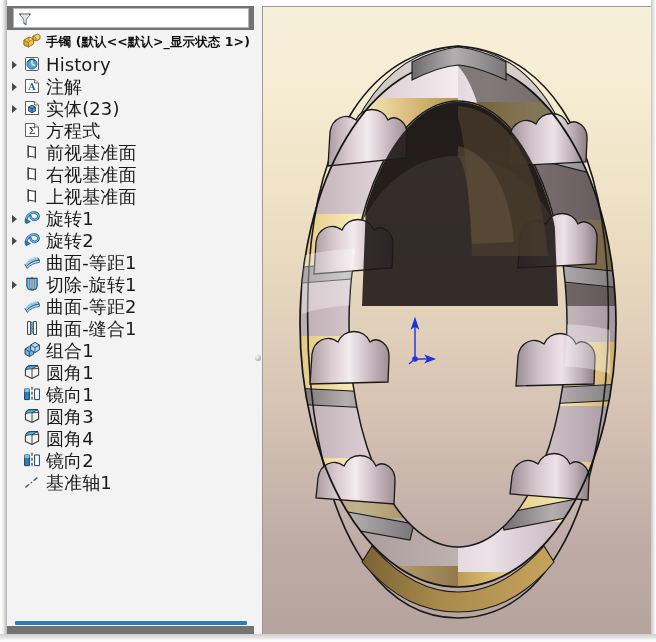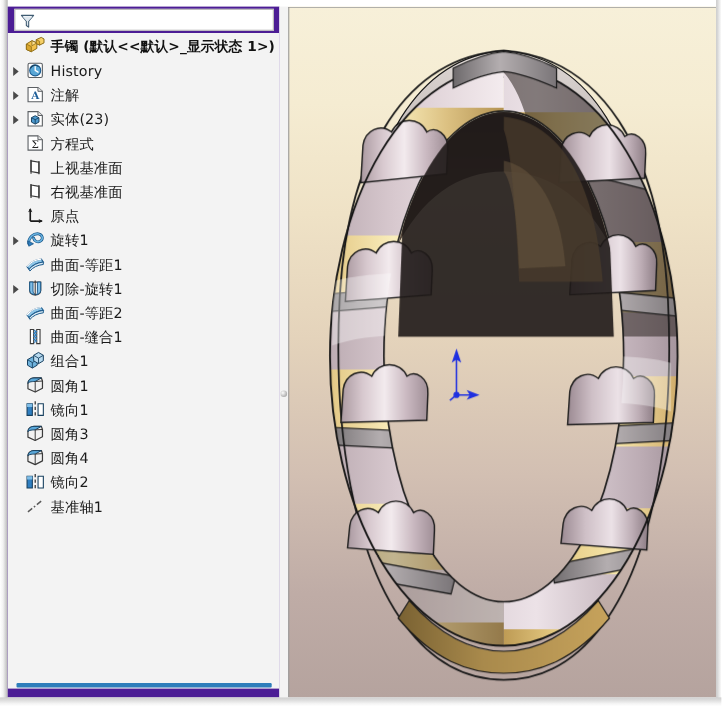--- a/index.html
+++ b/index.html
@@ -40,21 +40,21 @@
     background: linear-gradient(to left, #ffffff 0%, #e8e8e8 45%, #c8c8c8 100%);
   }
 
   
   #tree-panel {
     position: absolute;
     left: 7px;
     top: 6px;
     width: 247px;
     height: 628px;
-    background: #4c1d95;
+    background: #737373;
     box-sizing: border-box;
     overflow: hidden;
   }
 
   #filter-bar {
     position: absolute;
     left: 6px;
     top: 2px;
     width: 236px;
     height: 20px;
@@ -111,21 +111,21 @@
   .icon-slot {
     width: 21px;
     min-width: 21px;
     height: 20px;
     position: relative;
     margin-right: 3px;
   }
   .icon-slot svg { display: block; }
 
   .tree-label {
-    font-size: 13px;
+    font-size: 18px;
     color: #1a1a1a;
     font-family: "DejaVu Sans", "Liberation Sans", sans-serif;
     line-height: 1;
     letter-spacing: 0.1px;
   }
   .title-row .tree-label {
     font-size: 12.5px;
     font-weight: bold;
     color: #111;
   }
@@ -273,55 +273,65 @@
           </div>
           <div class="tree-row">
             <div class="arrow-slot"></div>
             <div class="icon-slot">
               <svg width="20" height="18" viewBox="0 0 20 18">
                 <path d="M6.2 3.2 L13.4 4.4 L13.4 14.2 L6.2 13 Z" fill="#ffffff" stroke="#3b3b3b" stroke-width="1.1"></path>
                 <line x1="6.2" y1="2.2" x2="6.2" y2="15" stroke="#3b3b3b" stroke-width="1.1"></line>
                 <line x1="13.4" y1="3.4" x2="13.4" y2="15.4" stroke="#3b3b3b" stroke-width="1.1"></line>
               </svg>
             </div>
-            <span class="tree-label">上视基准面</span>
+            <span class="tree-label">前视基准面</span>
           </div>
           <div class="tree-row">
             <div class="arrow-slot"></div>
             <div class="icon-slot">
               <svg width="20" height="18" viewBox="0 0 20 18">
                 <path d="M6.2 3.2 L13.4 4.4 L13.4 14.2 L6.2 13 Z" fill="#ffffff" stroke="#3b3b3b" stroke-width="1.1"></path>
                 <line x1="6.2" y1="2.2" x2="6.2" y2="15" stroke="#3b3b3b" stroke-width="1.1"></line>
                 <line x1="13.4" y1="3.4" x2="13.4" y2="15.4" stroke="#3b3b3b" stroke-width="1.1"></line>
               </svg>
             </div>
             <span class="tree-label">右视基准面</span>
           </div>
           <div class="tree-row">
             <div class="arrow-slot"></div>
             <div class="icon-slot">
               <svg width="20" height="18" viewBox="0 0 20 18">
-                <line x1="5.5" y1="3" x2="5.5" y2="14" stroke="#1a1a1a" stroke-width="1.5"></line>
-                <path d="M5.5 2 L3.6 6 L5.5 5 L7.4 6 Z" fill="#1a1a1a"></path>
-                <line x1="5.5" y1="14" x2="16" y2="14" stroke="#1a1a1a" stroke-width="1.5"></line>
-                <path d="M17 14 L13 12.1 L14 14 L13 15.9 Z" fill="#1a1a1a"></path>
-              </svg>
-            </div>
-            <span class="tree-label">原点</span>
+                <path d="M6.2 3.2 L13.4 4.4 L13.4 14.2 L6.2 13 Z" fill="#ffffff" stroke="#3b3b3b" stroke-width="1.1"></path>
+                <line x1="6.2" y1="2.2" x2="6.2" y2="15" stroke="#3b3b3b" stroke-width="1.1"></line>
+                <line x1="13.4" y1="3.4" x2="13.4" y2="15.4" stroke="#3b3b3b" stroke-width="1.1"></line>
+              </svg>
+            </div>
+            <span class="tree-label">上视基准面</span>
           </div>
           <div class="tree-row">
             <div class="arrow-slot has-arrow"></div>
             <div class="icon-slot">
               <svg width="20" height="18" viewBox="0 0 20 18">
                 <path d="M4 12.4 C4 6.6 8.6 3 13 3.6 C16.6 4.2 17.6 8 15 10 C12.6 11.8 9 10.4 8.6 7.6" fill="none" stroke="#1b5a8c" stroke-width="2.6" stroke-linecap="round"></path>
                 <path d="M4 12.4 C4 6.6 8.6 3 13 3.6 C16.6 4.2 17.6 8 15 10 C12.6 11.8 9 10.4 8.6 7.6" fill="none" stroke="#6cb5e2" stroke-width="1.3" stroke-linecap="round"></path>
                 <path d="M3.2 10 L4.2 14.8 L8.4 12.6 Z" fill="#2f7fc1" stroke="#1b5a8c" stroke-width="0.8"></path>
               </svg>
             </div>
             <span class="tree-label">旋转1</span>
+          </div>
+          <div class="tree-row">
+            <div class="arrow-slot has-arrow"></div>
+            <div class="icon-slot">
+              <svg width="20" height="18" viewBox="0 0 20 18">
+                <path d="M4 12.4 C4 6.6 8.6 3 13 3.6 C16.6 4.2 17.6 8 15 10 C12.6 11.8 9 10.4 8.6 7.6" fill="none" stroke="#1b5a8c" stroke-width="2.6" stroke-linecap="round"></path>
+                <path d="M4 12.4 C4 6.6 8.6 3 13 3.6 C16.6 4.2 17.6 8 15 10 C12.6 11.8 9 10.4 8.6 7.6" fill="none" stroke="#6cb5e2" stroke-width="1.3" stroke-linecap="round"></path>
+                <path d="M3.2 10 L4.2 14.8 L8.4 12.6 Z" fill="#2f7fc1" stroke="#1b5a8c" stroke-width="0.8"></path>
+              </svg>
+            </div>
+            <span class="tree-label">旋转2</span>
           </div>
           <div class="tree-row">
             <div class="arrow-slot"></div>
             <div class="icon-slot">
               <svg width="20" height="18" viewBox="0 0 20 18">
                 <path d="M2.6 11.4 C6 7.2 10 5 15.6 4.6 L17.4 7.2 C11.8 7.8 7.6 10 4.4 13.8 Z" fill="#8fc6e8" stroke="#1b5a8c" stroke-width="1"></path>
                 <path d="M2.6 11.4 C6 7.2 10 5 15.6 4.6" fill="none" stroke="#ffffff" stroke-width="1"></path>
                 <path d="M4.4 13.8 C7.6 10 11.8 7.8 17.4 7.2 L17.4 9.4 C12 10 8 12 5.2 15.4 Z" fill="#d9e9f4" stroke="#1b5a8c" stroke-width="0.9"></path>
               </svg>
             </div>

